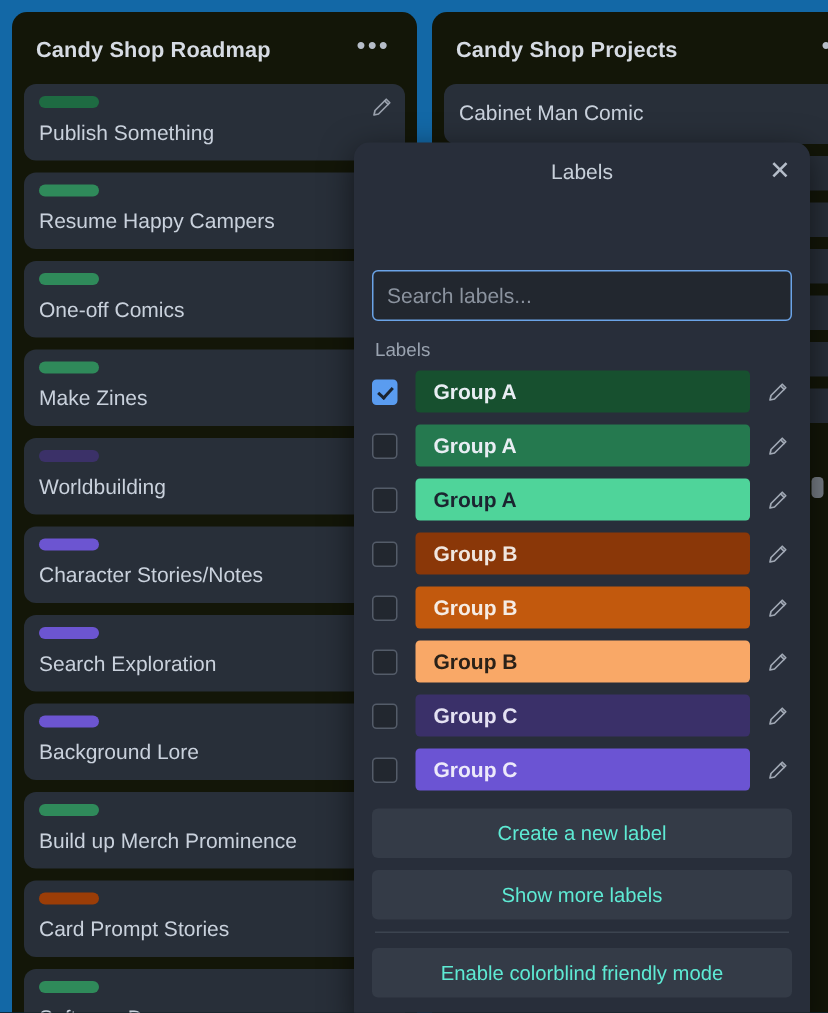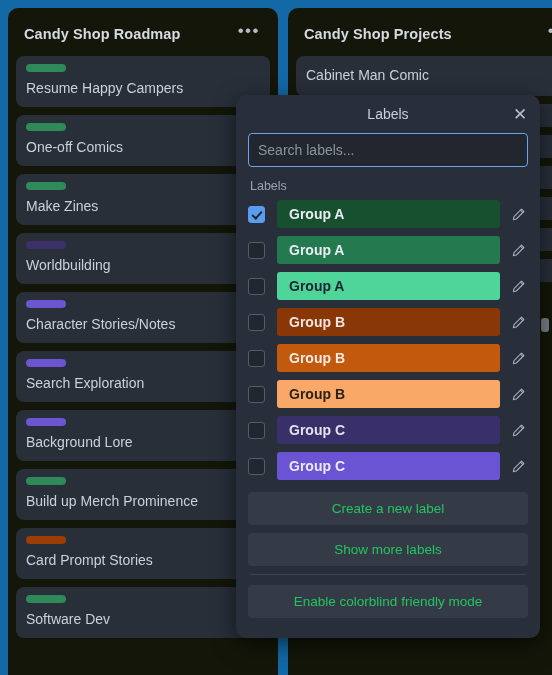--- a/index.html
+++ b/index.html
@@ -146,20 +146,21 @@
     box-sizing: border-box;
     background: #22272f;
     border: 1.5px solid #6ba4e8;
     border-radius: 4px;
     outline: none;
     color: #f0abfc;
     font-size: 14px;
     font-family: "Liberation Sans", sans-serif;
     padding: 8px 9px;
     caret-color: #c9d1dc;
+    margin-top: 47px;
   }
   #search-input::placeholder { color: #8b939f; }
 
   .section-label {
     color: #9aa3b0;
     font-size: 12.5px;
     padding: 12px 12px 7px 14px;
   }
 
   .label-rows { padding: 0 12px; }
@@ -218,21 +219,21 @@
   }
 
   .popup-buttons { padding: 4px 12px 0 12px; }
   .popup-btn {
     display: block;
     width: 100%;
     box-sizing: border-box;
     background: #343b47;
     border: none;
     border-radius: 4px;
-    color: #22c55e;
+    color: #5eead4;
     font-size: 13.5px;
     font-family: "Liberation Sans", sans-serif;
     padding: 9px 0;
     margin-bottom: 8px;
     cursor: pointer;
     text-align: center;
   }
   .popup-divider {
     height: 1px;
     background: #3c4450;
@@ -256,20 +257,28 @@
 
 <div id="board"></div>
 
 <div class="list" id="list-roadmap">
   <div class="list-header">
     <span class="list-title">Candy Shop Roadmap</span>
     <span class="list-menu">•••</span>
   </div>
   <div class="cards" id="cards-roadmap">
       <div class="card">
+        <div class="card-chip" style="background: rgb(30, 107, 66);"></div>
+        <div class="card-title">Publish Something</div>
+        <span class="card-pencil"><svg viewBox="0 0 16 16" width="15" height="15" fill="none" stroke="#aeb6c2" stroke-width="1.2" stroke-linecap="round" stroke-linejoin="round">
+            <path d="M11.2 2.3l2.5 2.5-8 8-3.2.7.7-3.2z"></path>
+            <path d="M10.1 3.4l2.5 2.5"></path>
+          </svg></span>
+      </div>
+      <div class="card">
         <div class="card-chip" style="background: rgb(47, 138, 90);"></div>
         <div class="card-title">Resume Happy Campers</div>
       </div>
       <div class="card">
         <div class="card-chip" style="background: rgb(47, 138, 90);"></div>
         <div class="card-title">One-off Comics</div>
       </div>
       <div class="card">
         <div class="card-chip" style="background: rgb(47, 138, 90);"></div>
         <div class="card-title">Make Zines</div>

